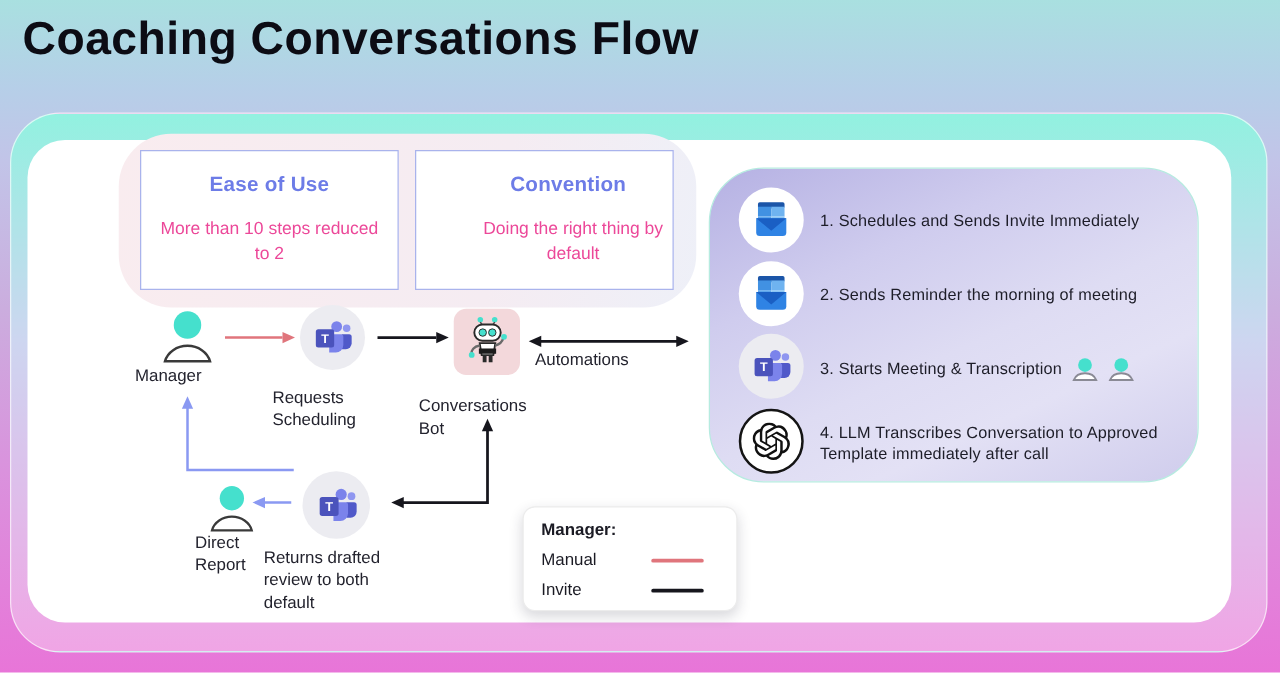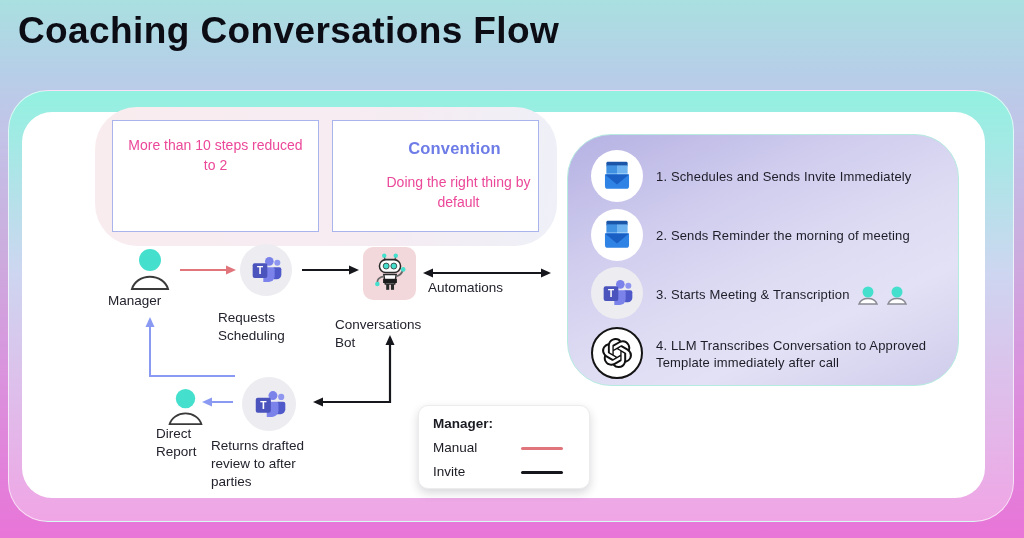--- a/index.html
+++ b/index.html
@@ -72,20 +72,21 @@
 </head>
 <body>
 
 <div class="title">Coaching Conversations Flow</div>
 
 <div class="frame"></div>
 <div class="card"></div>
 <div class="blob"></div>
 
 <div class="callout" style="left:112px;">
+  <div class="co-head">Ease of Use</div>
   <div class="co-body">More than 10 steps reduced to 2</div>
 </div>
 <div class="callout" style="left:332px;padding-left:38px;">
   <div class="co-head">Convention</div>
   <div class="co-body">Doing the right thing by default</div>
 </div>
 
 <div class="auto-panel">
 
   <div class="step-circle" style="top:15px;">
@@ -188,21 +189,21 @@
 <div class="icon-circle" style="left:242px; top:377px; width:54px; height:54px;">
   <svg width="33" height="33" viewBox="0 0 48 48">
     <circle cx="29" cy="11" r="6.5" fill="#7b83eb"></circle>
       <circle cx="41" cy="13" r="4.5" fill="#8f96f0"></circle>
     <path d="M35 20 h9 a3 3 0 0 1 3 3 v8 a7 7 0 0 1 -7 7 h-5 z" fill="#5059c9"></path>
     <path d="M20 20 h14 a3 3 0 0 1 3 3 v10 a9 9 0 0 1 -9 9 h-8 z" fill="#7b83eb"></path>
     <rect x="4" y="14" width="22" height="22" rx="3" fill="#4b53bc"></rect>
     <text x="15" y="30" font-size="15" font-weight="bold" fill="#fff" text-anchor="middle" font-family="Liberation Sans, sans-serif">T</text>
   </svg>
 </div>
-<div class="node-label" style="left:211px; top:437px; width:122px;">Returns drafted review to after parties</div>
+<div class="node-label" style="left:211px; top:437px; width:122px;">Returns drafted review to both default</div>
 
 <svg class="person" style="left:165px; top:388px;" width="41" height="38" viewBox="0 0 46 43">
   <circle cx="23" cy="12" r="11" fill="#45e0cd"></circle>
   <path d="M5 41 A18.5 16 0 0 1 41 41 Z" fill="#fff" stroke="#3a3a3a" stroke-width="2"></path>
 </svg>
 <div class="node-label" style="left:156px; top:425px; width:60px;">Direct Report</div>
 
 <div class="legend">
   <div class="legend-title">Manager:</div>
   <div class="legend-label" style="top:34px;">Manual</div>

